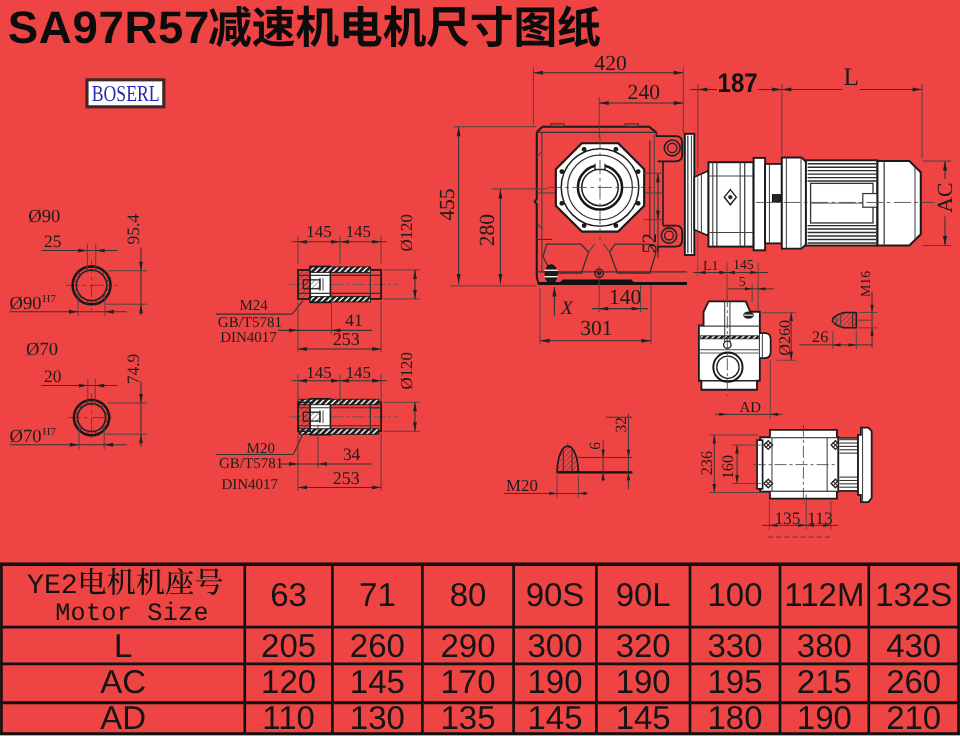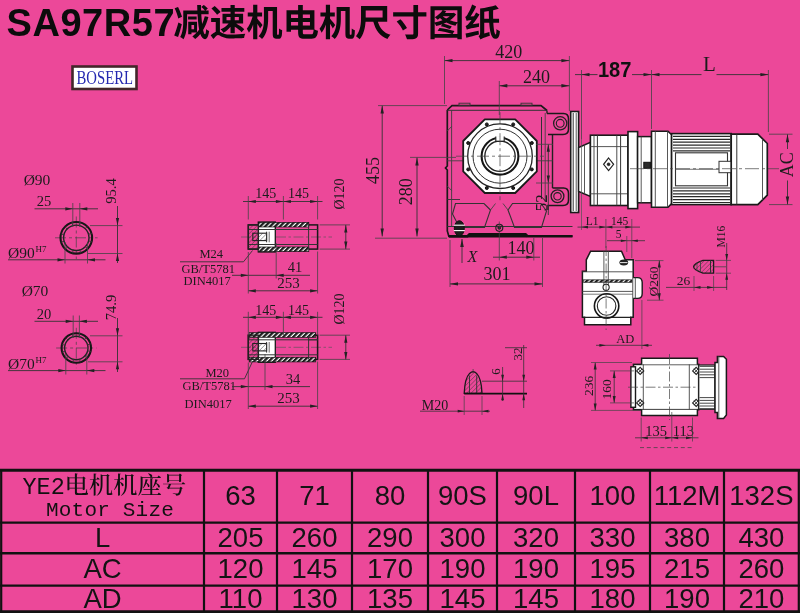--- a/index.html
+++ b/index.html
@@ -1,14 +1,14 @@
 <!DOCTYPE html>
 <html><head><meta charset="utf-8"><style>
 html,body{margin:0;padding:0;background:#fff;}
-.page{position:relative;width:800px;height:613px;background:#ec4899;overflow:hidden;font-family:"Liberation Sans",sans-serif;text-align:center;}
+.page{position:relative;width:800px;height:613px;background:#ef4444;overflow:hidden;font-family:"Liberation Sans",sans-serif;text-align:center;}
 svg{position:absolute;left:0;top:0;}
 </style></head><body>
 <div class="page">
 <svg width="800" height="613" viewBox="0 0 800 613">
 <defs>
 <pattern id="hl" width="3.1" height="3.1" patternUnits="userSpaceOnUse" patternTransform="rotate(45)">
 <line x1="0" y1="0" x2="0" y2="3.1" stroke="#333" stroke-width="0.75"></line>
         </pattern>
 <pattern id="hd" width="3.5" height="3.5" patternUnits="userSpaceOnUse" patternTransform="rotate(45)">
 <rect width="3.5" height="3.5" fill="#1d1d1d"></rect>

